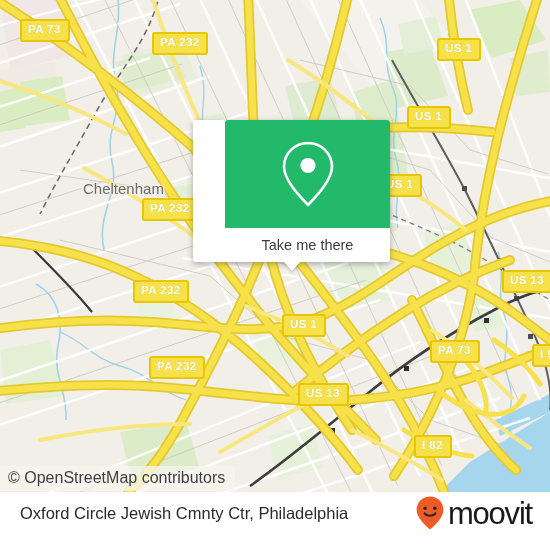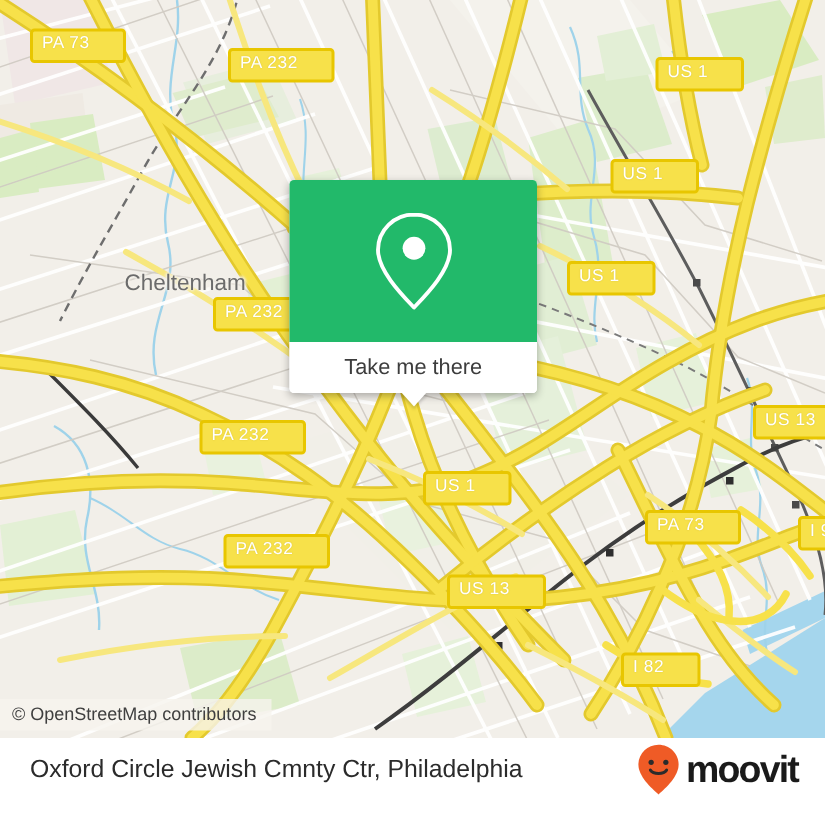--- a/index.html
+++ b/index.html
@@ -22,24 +22,24 @@
   .map-svg{position:absolute;left:0;top:0;}
 
   
   .shield{
     position:absolute;
     background:#f7e14a;
     border:2px solid #e8c600;
     border-radius:3px;
     color:#ffffff;
     font-size:11.5px;
-    font-weight:normal;
+    font-weight:bold;
     letter-spacing:.4px;
     line-height:1;
-    padding:3px 22px 4px 6px;
+    padding:3px 7px 4px 6px;
     white-space:nowrap;
     text-shadow:0 0 1px rgba(120,100,0,.25);
   }
   
   .place-label{
     position:absolute;
     color:#6b6b6b;
     font-size:15px;
     white-space:nowrap;
     text-shadow:
@@ -49,20 +49,21 @@
   }
 
   
   .popup{
     position:absolute;
     left:193px;top:120px;
     width:165px;
     border-radius:3px;
     box-shadow:0 2px 6px rgba(0,0,0,.30);
     background:#ffffff;
+    padding-left:32px;
   }
   .popup-top{
     height:108px;
     background:#22b96a;
     border-radius:3px 3px 0 0;
     display:flex;align-items:center;justify-content:center;
   }
   .popup-pin{display:block;}
   .popup-bottom{
     height:34px;
@@ -86,21 +87,21 @@
     filter:drop-shadow(0 2px 1px rgba(0,0,0,.16));
   }
 
   
   .attribution{
     position:absolute;
     left:0;top:466px;
     padding:3px 10px 4px 8px;
     background:rgba(246,244,238,.80);
     color:#3f3f3f;
-    font-size:12px;
+    font-size:16px;
     white-space:nowrap;
   }
 
   
   .footer{
     position:absolute;
     left:0;top:492px;width:550px;height:58px;
     background:#ffffff;
     overflow:hidden;
   }
@@ -119,22 +120,22 @@
   }
   .brand{
     position:absolute;
     right:18px;top:50%;
     transform:translateY(-50%);
     display:flex;align-items:center;
     gap:3px;
   }
   .brand-word{
     color:#1a1a1a;
-    font-size:25px;
-    font-weight:bold;
+    font-size:31px;
+    font-weight:normal;
     letter-spacing:-1.2px;
     line-height:1;
   }
 </style>
 </head>
 <body>
 
 <div class="screen">
 
   <div class="map">

